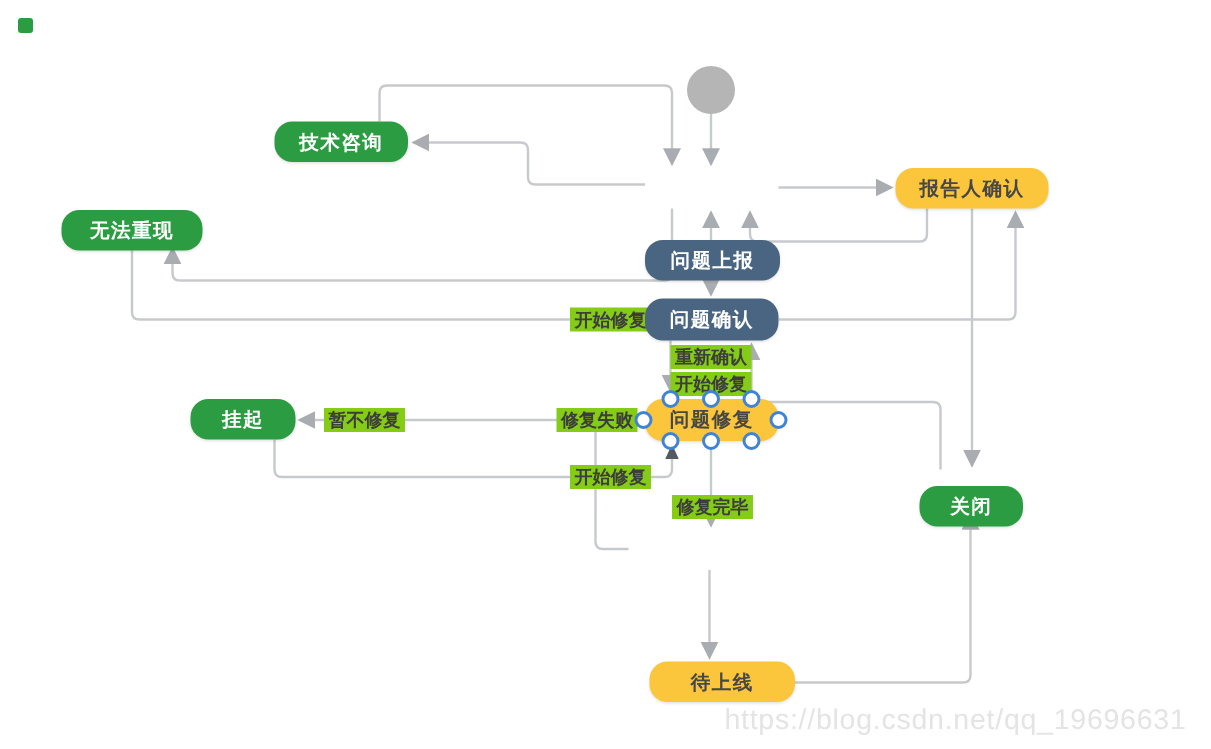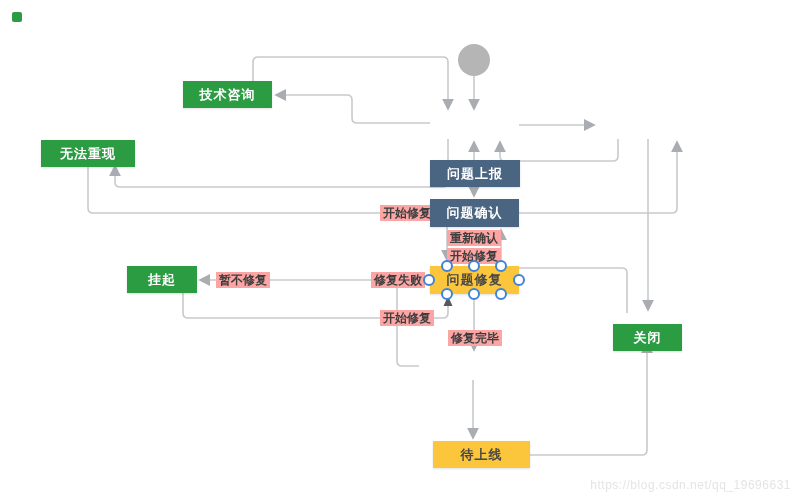--- a/index.html
+++ b/index.html
@@ -3,42 +3,42 @@
 <meta charset="utf-8">
 <style>
   html,body { margin:0; padding:0; background:#fff; }
   #canvas {
     position:relative; width:807px; height:499px; background:#ffffff;
     font-family:"Liberation Sans","DejaVu Sans",sans-serif; overflow:hidden;
   }
   #edges { position:absolute; left:0; top:0; z-index:1; }
   .node {
     position:absolute; z-index:3; display:flex; align-items:center; justify-content:center;
-    border-radius:0; font-size:13px; font-weight:bold; letter-spacing:1px; cursor:default;
+    border-radius:12px; font-size:13px; font-weight:bold; letter-spacing:1px; cursor:default;
     box-shadow:0 1px 2px rgba(0,0,0,0.12);
   }
   .green  { background:#2B9C42; color:#ffffff; }
   .slate  { background:#4A6582; color:#ffffff; }
   .yellow { background:#FBC63C; color:#474747; }
   .start-node {
     position:absolute; z-index:3; width:32px; height:32px; border-radius:50%;
     background:#B5B5B5;
   }
   .elabel {
     position:absolute; z-index:2; transform:translate(-50%,-50%);
-    background:#fca5a5; padding:1px 3px; font-size:12px; font-weight:600;
+    background:#84cc16; padding:1px 3px; font-size:12px; font-weight:600;
     color:#3D3D3D; white-space:nowrap; line-height:14px;
   }
   .handle {
     position:absolute; z-index:4; width:8px; height:8px; border-radius:50%;
     background:#ffffff; border:2px solid #3F83D8; transform:translate(-50%,-50%);
   }
   .watermark {
     position:absolute; z-index:0; right:16px; bottom:7px;
-    font-size:12px; color:#E4E4E4; letter-spacing:0.5px;
+    font-size:19px; color:#E4E4E4; letter-spacing:0.5px;
   }
   .corner-mark {
     position:absolute; left:12px; top:12px; width:10px; height:10px;
     background:#2B9C42; border-radius:2px; z-index:3;
   }
 </style>
 </head>
 <body>
 
 <div id="canvas">
@@ -98,20 +98,21 @@
   <div class="elabel" style="left:474px; top:256px;">开始修复</div>
   <div class="elabel" style="left:398px; top:280px;">修复失败</div>
   <div class="elabel" style="left:243px; top:280px;">暂不修复</div>
   <div class="elabel" style="left:407px; top:318px;">开始修复</div>
   <div class="elabel" style="left:475px; top:338px;">修复完毕</div>
 
   <div class="start-node" style="left:458px; top:44px;"></div>
 
   <div class="node green" style="left:183px; top:81px;  width:89px;  height:27px;">技术咨询</div>
   <div class="node slate" style="left:430px; top:112px; width:90px;  height:27px;margin-top:48px;">问题上报</div>
+  <div class="node yellow" style="left:597px; top:112px; width:102px; height:27px;">报告人确认</div>
   <div class="node green" style="left:41px;  top:140px; width:94px;  height:27px;">无法重现</div>
   <div class="node slate" style="left:430px; top:199px; width:89px;  height:28px;">问题确认</div>
   <div class="node green" style="left:127px; top:266px; width:70px;  height:27px;">挂起</div>
   <div class="node yellow" style="left:430px; top:266px; width:89px;  height:28px;">问题修复</div>
   <div class="node green" style="left:613px; top:324px; width:69px;  height:27px;">关闭</div>
   <div class="node yellow" style="left:433px; top:441px; width:97px;  height:27px;">待上线</div>
 
   <div class="handle" style="left:429px; top:280px;"></div>
   <div class="handle" style="left:519px; top:280px;"></div>
   <div class="handle" style="left:447px; top:266px;"></div>

